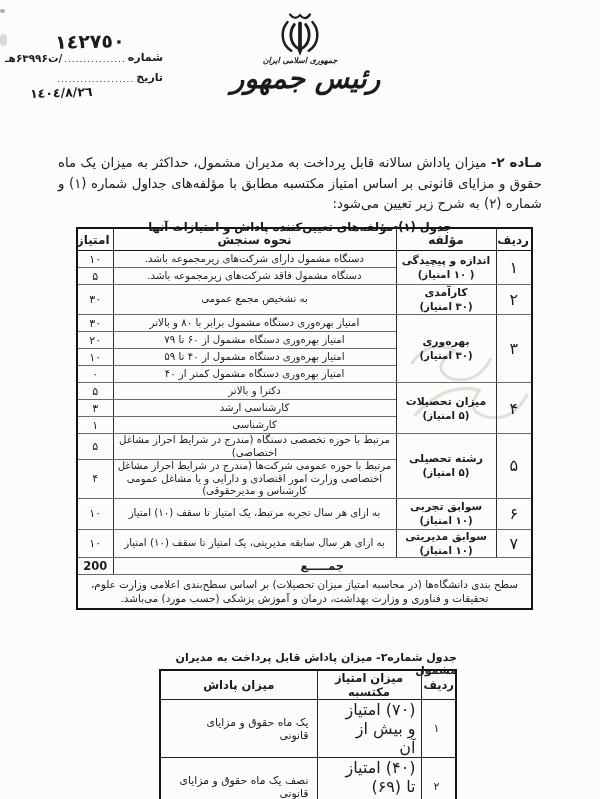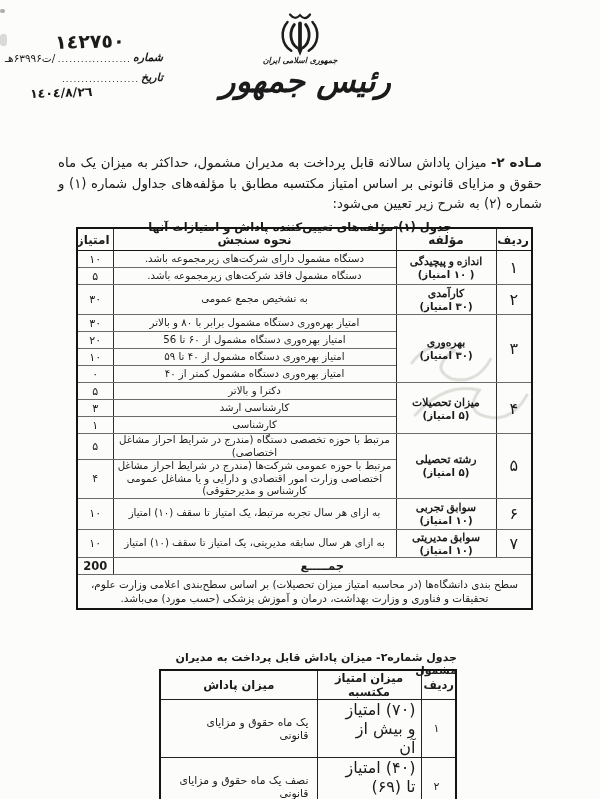--- a/index.html
+++ b/index.html
@@ -7,52 +7,52 @@
   .page{
     position:relative;width:600px;height:799px;margin:0 auto;
     background:#fcfcfa;color:#1b1b1b;overflow:hidden;
     font-family:"DejaVu Sans",sans-serif;direction:rtl;
   }
   
   .hw-number{position:absolute;top:30px;left:55px;font-size:19px;font-weight:bold;
     letter-spacing:4px;transform:rotate(-1.5deg);direction:ltr;}
   .field{position:absolute;left:5px;width:158px;display:flex;direction:rtl;
     align-items:flex-end;gap:2px;}
-  .field .lbl{font-style:italic;font-weight:bold;font-size:11px;white-space:nowrap;text-align:right;}
+  .field .lbl{font-weight:bold;font-size:11px;white-space:nowrap;text-align:right;}
   .field .dots{flex:1;font-size:9px;letter-spacing:1px;overflow:hidden;white-space:nowrap;color:#222;}
-  .field .sfx{font-weight:normal;font-size:10.5px;white-space:nowrap;}
+  .field .sfx{font-weight:bold;font-size:10.5px;white-space:nowrap;}
   #field-number{top:51px;}
   #field-date{top:71px;}
   .hw-date{position:absolute;top:85px;left:30px;font-size:12.5px;font-weight:bold;
     letter-spacing:2px;transform:rotate(-2deg);direction:ltr;}
   
   .emblem{position:absolute;top:7px;left:267px;width:66px;height:50px;}
   .republic{position:absolute;top:56px;left:0;right:0;text-align:center;
     font-size:8px;font-weight:bold;font-style:italic;letter-spacing:1px;}
   .president{position:absolute;top:62px;left:0;right:8px;text-align:center;
-    font-size:32px;font-weight:bold;font-style:italic;margin-left:19px;}
+    font-size:28px;font-weight:bold;font-style:italic;margin-left:19px;}
   .doctype{position:absolute;top:102px;left:0;right:0;text-align:center;
     font-size:15px;font-weight:bold;font-style:italic;}
   
   .article{position:absolute;top:140px;right:58px;width:484px;
     font-size:13.3px;line-height:20.5px;text-align:justify;}
   .article .alabel{font-weight:bold;}
   
   .t1cap{position:absolute;top:220px;left:0;right:0;text-align:center;
     font-size:11.5px;font-weight:bold;}
   .t2cap{position:absolute;top:651px;left:161px;width:296px;text-align:right;
     font-size:11px;font-weight:bold;}
   
   table{border-collapse:collapse;table-layout:fixed;}
   .t1{position:absolute;top:227px;right:67px;width:455px;border:2px solid #141414;}
   .t1 td{border:1.4px solid #2e2e2e;border-top:1px solid #6b6b6b;border-bottom:1px solid #6b6b6b;
     padding:0 3px;text-align:center;vertical-align:middle;overflow:hidden;}
   .t1 tr.st td{border-top:1.5px solid #141414;}
   .t1 tr.head td{border-bottom:1.5px solid #141414;font-weight:bold;font-size:12px;height:21px;}
-  .t1 .comp-name{font-weight:bold;font-size:10.8px;line-height:14px;font-family:Liberation Serif, serif;}
+  .t1 .comp-name{font-weight:bold;font-size:10.8px;line-height:14px;}
   .t1 .comp-pts{font-weight:bold;font-size:10.2px;line-height:13px;}
   .t1 .m{font-size:10.2px;line-height:12.5px;}
   .t1 .s{font-size:11px;}
   .t1 .tot{font-weight:bold;font-size:11.5px;}
   .t1 .note-cell{font-size:10.4px;line-height:14.5px;padding:2px 8px;}
   .h19{height:17px;} .h31{height:30px;} .h38{height:36px;} .h32{height:31px;}
   .h28{height:27px;} .htot{height:17px;} .hnote{height:34px;}
   
   .t2{position:absolute;top:669px;right:143px;width:296px;border:2px solid #141414;font-size:11px;}
   .t2 td{border:1.4px solid #222;padding:0 18px;height:20px;vertical-align:middle;overflow:hidden;}
@@ -158,21 +158,21 @@
     <tr class="st h19">
       <td rowspan="4">۳</td>
       <td rowspan="4">
         <div class="comp-name">بهره‌وری</div>
         <div class="comp-pts">(۳۰ امتیاز)</div>
       </td>
       <td class="m">امتیاز بهره‌وری دستگاه مشمول برابر با ۸۰ و بالاتر</td>
       <td class="s">۳۰</td>
     </tr>
     <tr class="h19">
-      <td class="m">امتیاز بهره‌وری دستگاه مشمول از ۶۰ تا 56</td>
+      <td class="m">امتیاز بهره‌وری دستگاه مشمول از ۶۰ تا ۷۹</td>
       <td class="s">۲۰</td>
     </tr>
     <tr class="h19">
       <td class="m">امتیاز بهره‌وری دستگاه مشمول از ۴۰ تا ۵۹</td>
       <td class="s">۱۰</td>
     </tr>
     <tr class="h19">
       <td class="m">امتیاز بهره‌وری دستگاه مشمول کمتر از ۴۰</td>
       <td class="s">۰</td>
     </tr>

